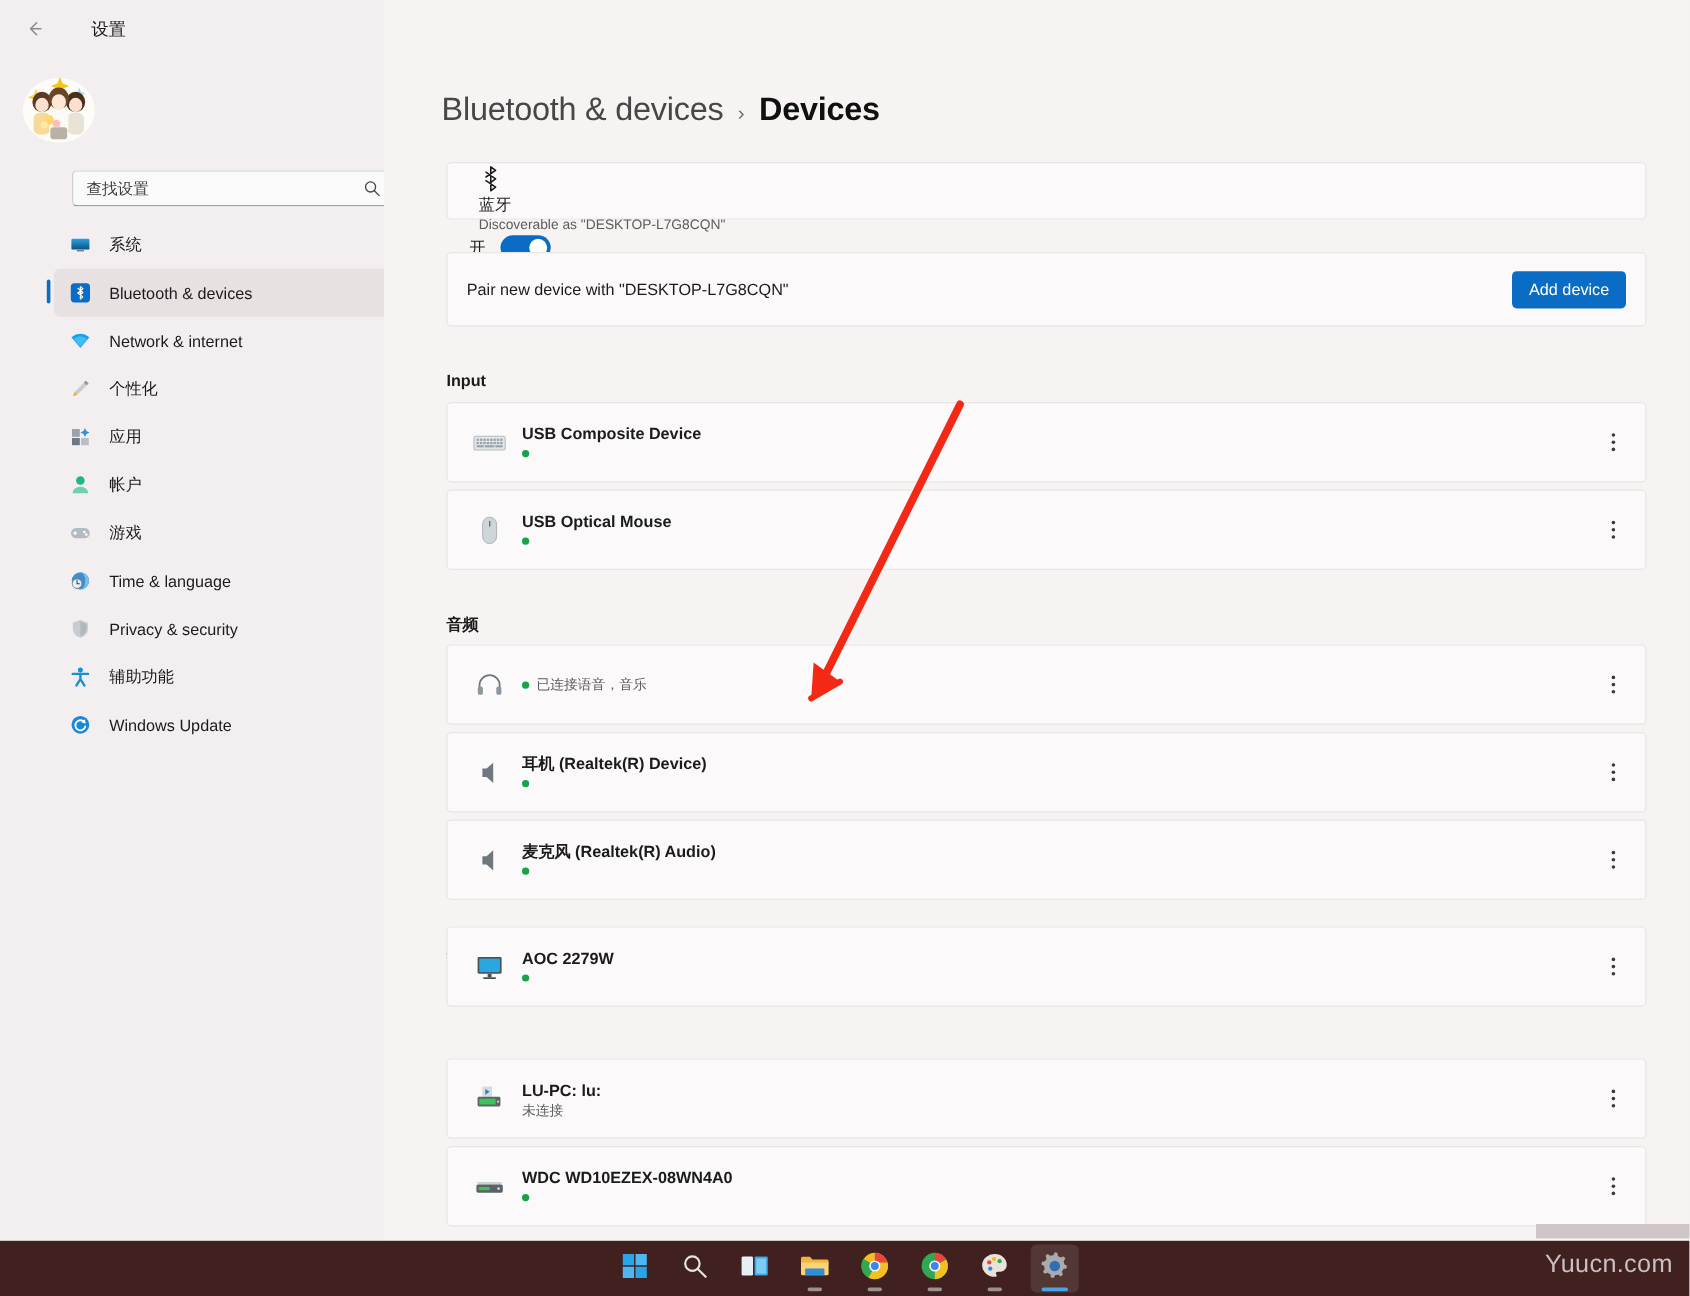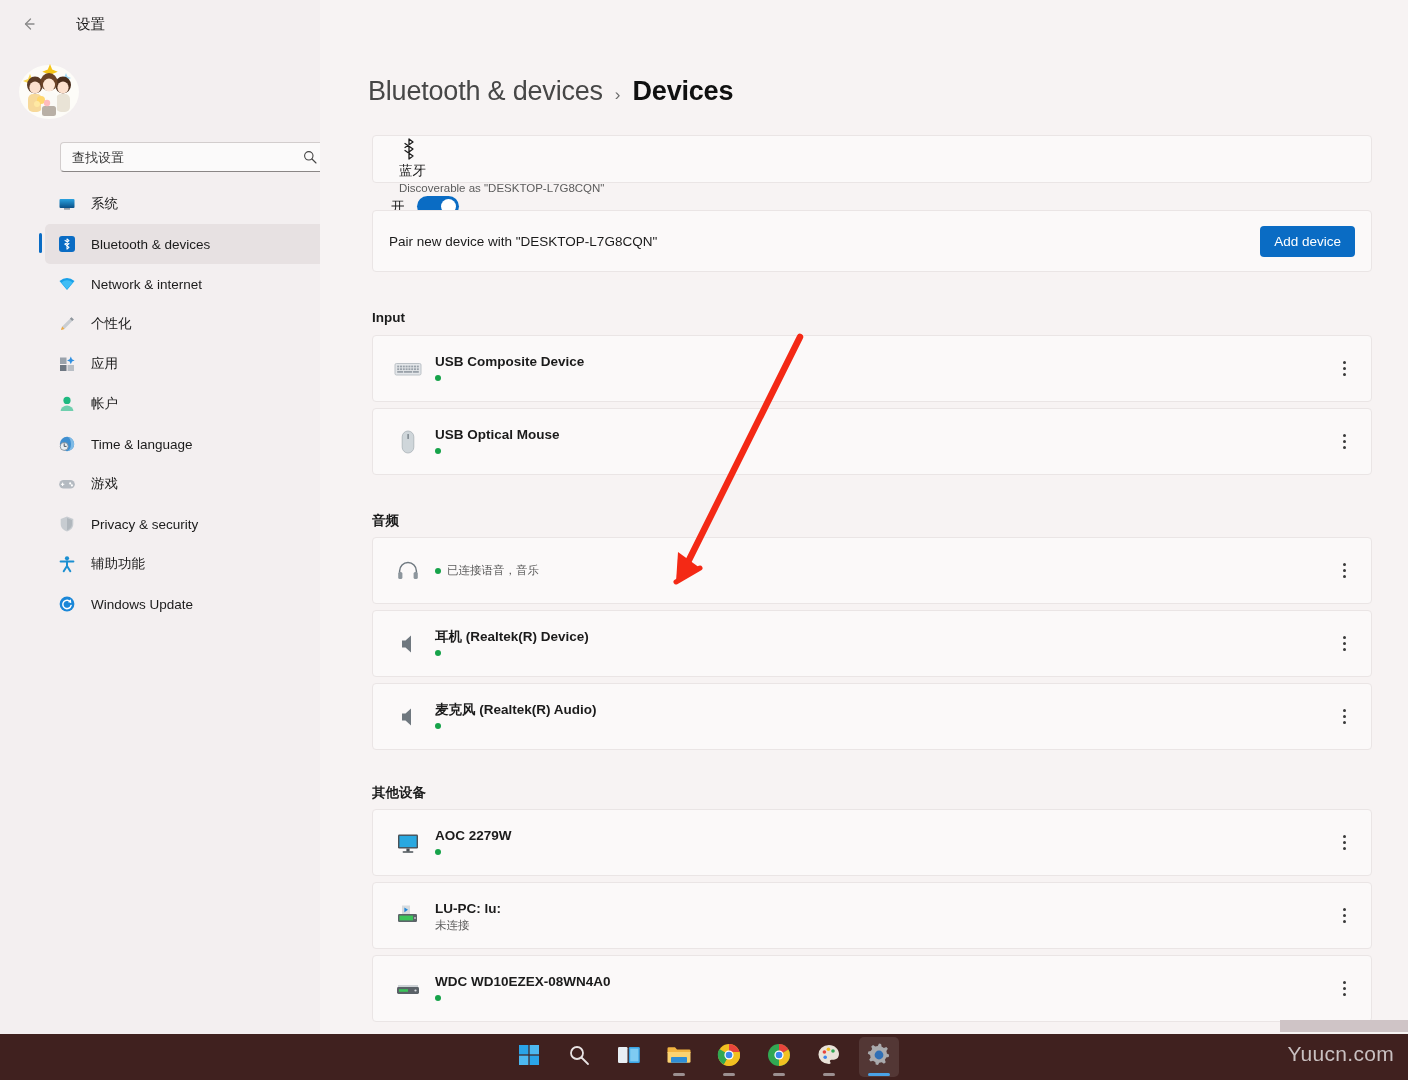--- a/index.html
+++ b/index.html
@@ -277,39 +277,39 @@
             <circle cx="9" cy="5.4" r="3.6" fill="#1eb980"></circle>
             <path d="M2.6 16 a6.4 5.4 0 0 1 12.8 0 Z" fill="#6fcfae"></path>
           </svg>
         </span>
         <span class="nav-label">帐户</span>
       </div>
 
       <div class="nav-item">
         <span class="nav-icon">
           <svg width="18" height="18" viewBox="0 0 18 18" aria-hidden="true">
+            <rect x="1.2" y="5" width="15.6" height="8.6" rx="4.3" fill="#b4bac1"></rect>
+            <path d="M4.6 8 v2.6 M3.3 9.3 h2.6" stroke="#fff" stroke-width="1" stroke-linecap="round"></path>
+            <circle cx="12.2" cy="8.4" r="1.05" fill="#fff"></circle>
+            <circle cx="13.9" cy="10.4" r="1.05" fill="#fff"></circle>
+          </svg>
+        </span>
+        <span class="nav-label">游戏</span>
+      </div>
+
+      <div class="nav-item">
+        <span class="nav-icon">
+          <svg width="18" height="18" viewBox="0 0 18 18" aria-hidden="true">
             <circle cx="9" cy="9" r="7.2" fill="#3f8fd0"></circle>
             <path d="M9 1.8 a7.2 7.2 0 0 1 0 14.4 a4 7.2 0 0 0 0 -14.4Z" fill="#7fbbe6"></path>
             <circle cx="6.2" cy="11.4" r="4" fill="#e9eef2" stroke="#7b8690" stroke-width="0.8"></circle>
             <path d="M6.2 8.8 V11.4 H8.2" fill="none" stroke="#3a4650" stroke-width="0.9" stroke-linecap="round"></path>
           </svg>
         </span>
         <span class="nav-label">Time &amp; language</span>
-      </div>
-
-      <div class="nav-item">
-        <span class="nav-icon">
-          <svg width="18" height="18" viewBox="0 0 18 18" aria-hidden="true">
-            <rect x="1.2" y="5" width="15.6" height="8.6" rx="4.3" fill="#b4bac1"></rect>
-            <path d="M4.6 8 v2.6 M3.3 9.3 h2.6" stroke="#fff" stroke-width="1" stroke-linecap="round"></path>
-            <circle cx="12.2" cy="8.4" r="1.05" fill="#fff"></circle>
-            <circle cx="13.9" cy="10.4" r="1.05" fill="#fff"></circle>
-          </svg>
-        </span>
-        <span class="nav-label">游戏</span>
       </div>
 
       <div class="nav-item">
         <span class="nav-icon">
           <svg width="18" height="18" viewBox="0 0 18 18" aria-hidden="true">
             <path d="M9 1.6 L15.3 4 V9 c0 4.2 -3.4 6.6 -6.3 7.5 C6.1 15.6 2.7 13.2 2.7 9 V4 Z" fill="#c7ccd1"></path>
             <path d="M9 3 L14 4.9 V9 c0 3.4 -2.7 5.5 -5 6.3 Z" fill="#b0b7bd"></path>
           </svg>
         </span>
         <span class="nav-label">Privacy &amp; security</span>
@@ -504,21 +504,21 @@
         <div class="kebab">
             <i></i>
             <i></i>
             <i></i>
           </div>
       </div>
     </div>
 
     <div class="section-title" style="top:784px">其他设备</div>
 
-    <div class="panel" style="top:809px">
+    <div class="panel" style="top:772px">
       <div class="dev-row">
         <span class="dev-icon">
           <svg width="26" height="24" viewBox="0 0 26 24" aria-hidden="true">
             <rect x="3" y="3.5" width="20" height="14" rx="1.2" fill="#4a5157"></rect>
             <rect x="4.4" y="4.9" width="17.2" height="11.2" fill="#29a8e0"></rect>
             <rect x="11.4" y="17.5" width="3.2" height="3" fill="#4a5157"></rect>
             <rect x="7.6" y="20.3" width="10.8" height="1.5" rx="0.7" fill="#4a5157"></rect>
           </svg>
         </span>
         <div class="dev-text">

